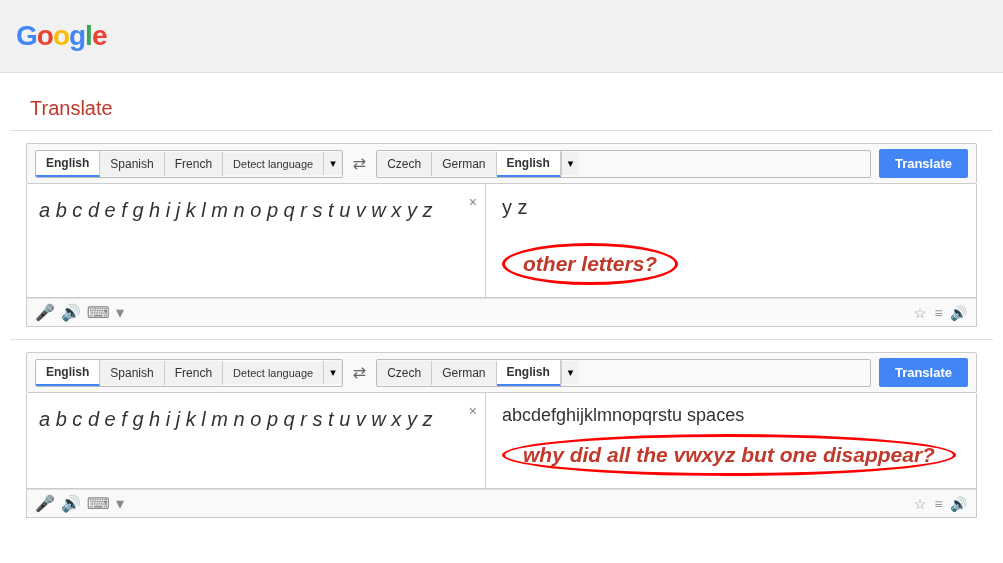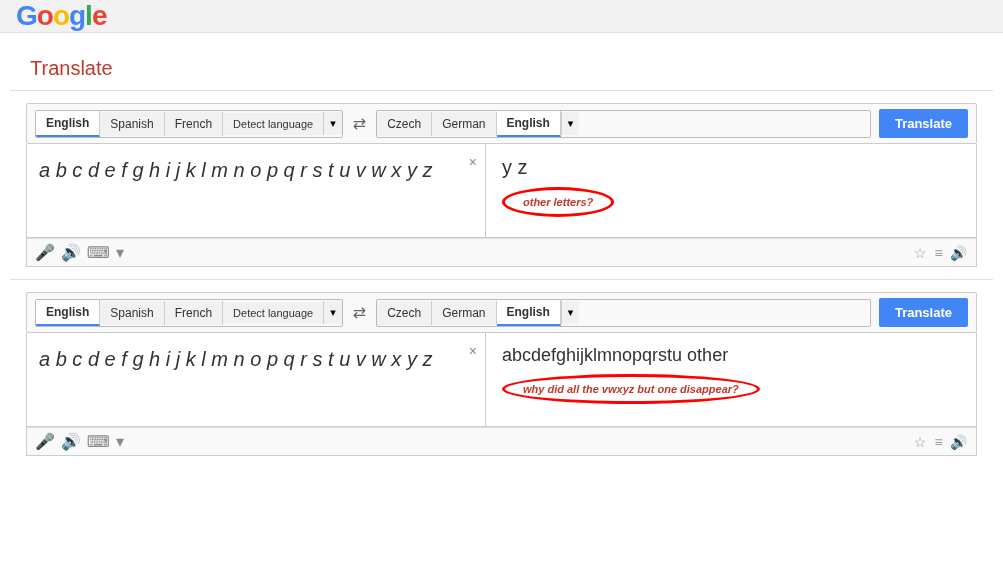--- a/index.html
+++ b/index.html
@@ -1,19 +1,19 @@
 <!DOCTYPE html>
 <html><head>
   <meta charset="utf-8">
   <style>
     * { box-sizing: border-box; margin: 0; padding: 0; }
     body { font-family: Arial, sans-serif; font-size: 13px; background: #fff; color: #333; }
 
     
-    .header { background: #f1f1f1; border-bottom: 1px solid #e0e0e0; padding: 0 16px; display: flex; align-items: center; }
+    .header { background: #f1f1f1; border-bottom: 1px solid #e0e0e0; padding: 20px 16px; display: flex; align-items: center; }
     .google-logo { font-size: 28px; font-weight: bold; letter-spacing: -1px; }
     .g-blue { color: #4285F4; }
     .g-red { color: #EA4335; }
     .g-yellow { color: #FBBC05; }
     .g-green { color: #34A853; }
 
     
     .page-title-bar { padding: 10px 20px; }
     .page-title { color: #c0392b; font-size: 20px; font-weight: normal; }
 
@@ -38,21 +38,21 @@
     .tool-icon { color: #888; font-size: 16px; cursor: pointer; }
     .star-icon { color: #999; font-size: 14px; cursor: pointer; }
     .list-icon { color: #999; font-size: 14px; cursor: pointer; }
     .speaker-icon { color: #999; font-size: 14px; cursor: pointer; }
     .red-ellipse {
       display: inline-block;
       border: 3px solid red;
       border-radius: 50%;
       padding: 6px 18px;
       color: #c0392b;
-      font-size: 11px;
+      font-size: 21px;
       font-weight: bold;
       font-style: italic;
       background: transparent;
       white-space: nowrap;
     }
 
     .main-container { padding: 14px 10px; }
   </style>
 </head>
 <body>
@@ -96,21 +96,21 @@
     </div>
 
     <div style="display:flex; border:1px solid #ccc; border-top:none;">
 
       <div style="flex:1; position:relative; border-right:1px solid #ccc;">
         <textarea class="input-textarea" style="min-height: 90px; width: 100%; border: none; outline: none; resize: none; font-size: 20px; padding: 12px 30px 12px 12px; font-family: Arial, sans-serif; color: rgb(51, 51, 51);">a b c d e f g h i j k l m n o p q r s t u v w x y z</textarea>
         <button class="clear-btn">×</button>
       </div>
 
       <div style="flex:1; padding:12px 16px; min-height:90px; background:#fff;">
-        <div style="font-size:20px; color:#333; margin-bottom:8px;">
+        <div style="font-size:20px; color:#333; margin-bottom:24px;">
           <span>y z</span>
         </div>
         <div>
           <span class="red-ellipse">other letters?</span>
         </div>
       </div>
     </div>
 
     <div style="display:flex; align-items:center; padding:4px 8px; background:#f9f9f9; border:1px solid #ccc; border-top:1px solid #e0e0e0;">
       <div style="flex:1; display:flex; align-items:center; gap:6px;">
@@ -149,21 +149,21 @@
       <button class="translate-btn">Translate</button>
     </div>
 
     <div style="display:flex; border:1px solid #ccc; border-top:none;">
       <div style="flex:1; position:relative; border-right:1px solid #ccc;">
         <textarea class="input-textarea" style="min-height: 90px; width: 100%; border: none; outline: none; resize: none; font-size: 20px; padding: 12px 30px 12px 12px; font-family: Arial, sans-serif; color: rgb(51, 51, 51);">a b c d e f g h i j k l m n o p q r s t u v w x y z</textarea>
         <button class="clear-btn">×</button>
       </div>
       <div style="flex:1; padding:12px 16px; min-height:90px; background:#fff;">
         <div style="font-size:18px; color:#333; margin-bottom:8px;">
-          <span>abcdefghijklmnopqrstu other</span>
+          <span>abcdefghijklmnopqrstu spaces</span>
         </div>
         <div>
           <span class="red-ellipse">why did all the vwxyz but one disappear?</span>
         </div>
       </div>
     </div>
 
     <div style="display:flex; align-items:center; padding:4px 8px; background:#f9f9f9; border:1px solid #ccc; border-top:1px solid #e0e0e0;">
       <div style="flex:1; display:flex; align-items:center; gap:6px;">
         <span class="tool-icon">🎤</span>

